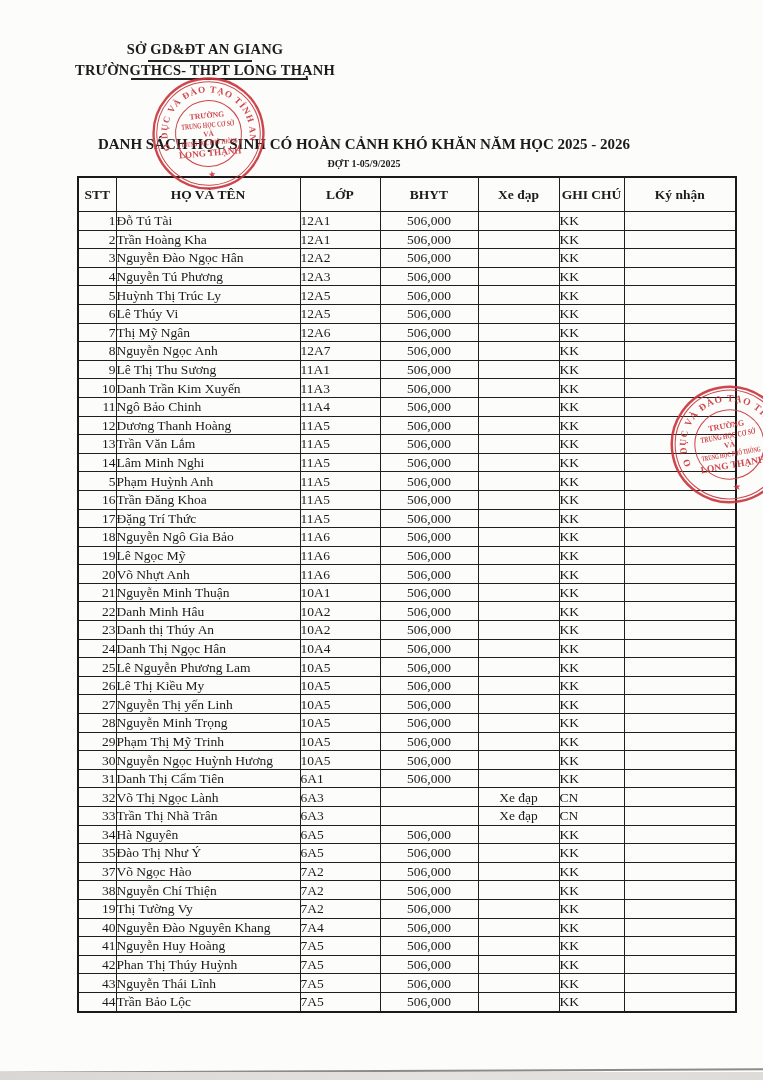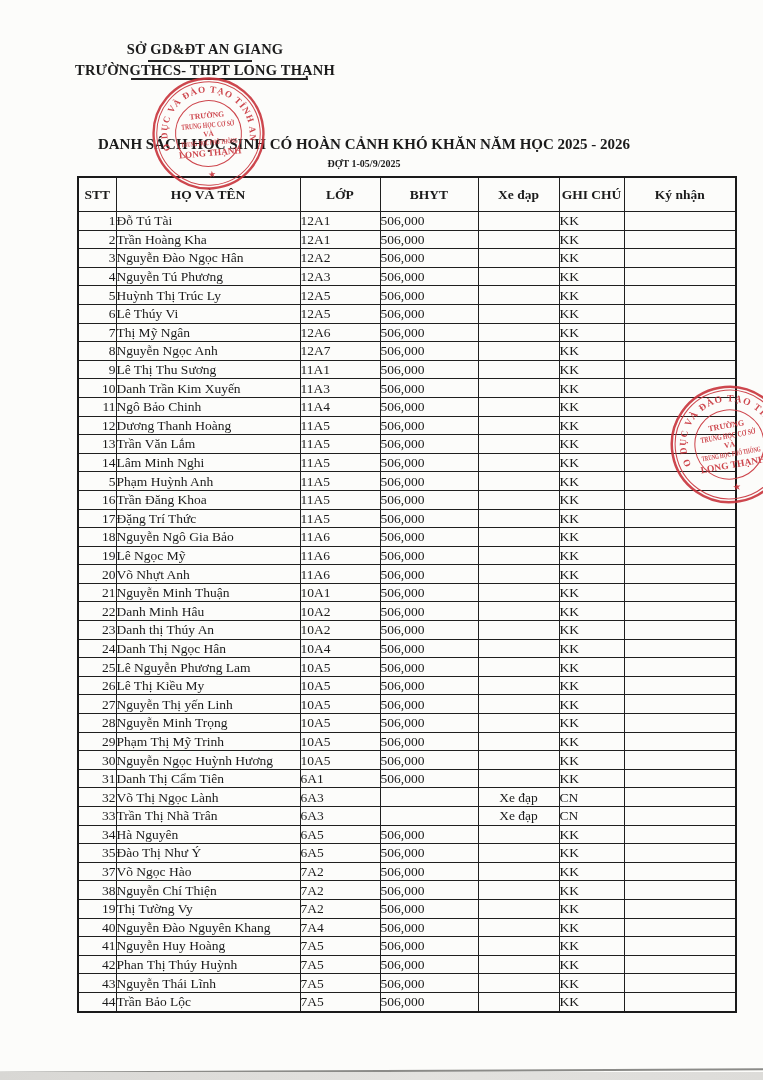--- a/index.html
+++ b/index.html
@@ -18,21 +18,21 @@
 
   
   table.roster{position:absolute;left:55px;top:176px;width:658px;border-collapse:collapse;table-layout:fixed;background:transparent;margin-left:22px;}
   table.roster th,table.roster td{border:1.4px solid #1f1f1f;padding:0;font-size:13.5px;overflow:hidden;white-space:nowrap;}
   table.roster{border:2.2px solid #1a1a1a;}
   table.roster th{height:33px;font-weight:bold;text-align:center;}
   table.roster td{height:17.6px;line-height:17px;}
   td.c-stt{text-align:right;padding-right:2px;}
   td.c-name{text-align:left;padding-left:3px;}
   td.c-lop{text-align:left;}
-  td.c-bhyt{}
+  td.c-bhyt{text-align:center;}
   td.c-xedap{text-align:center;}
   td.c-ghichu{text-align:left;padding-left:3px;}
   td.c-kynhan{text-align:center;}
 
   
   .stamp{position:absolute;opacity:.9;}
   .stamp svg{display:block;width:100%;height:100%;}
   .stamp-center{left:149px;top:74px;width:119px;height:119px;transform:rotate(-5deg);}
   .stamp-right{left:667px;top:382px;width:125px;height:125px;transform:rotate(-10deg);}
 

